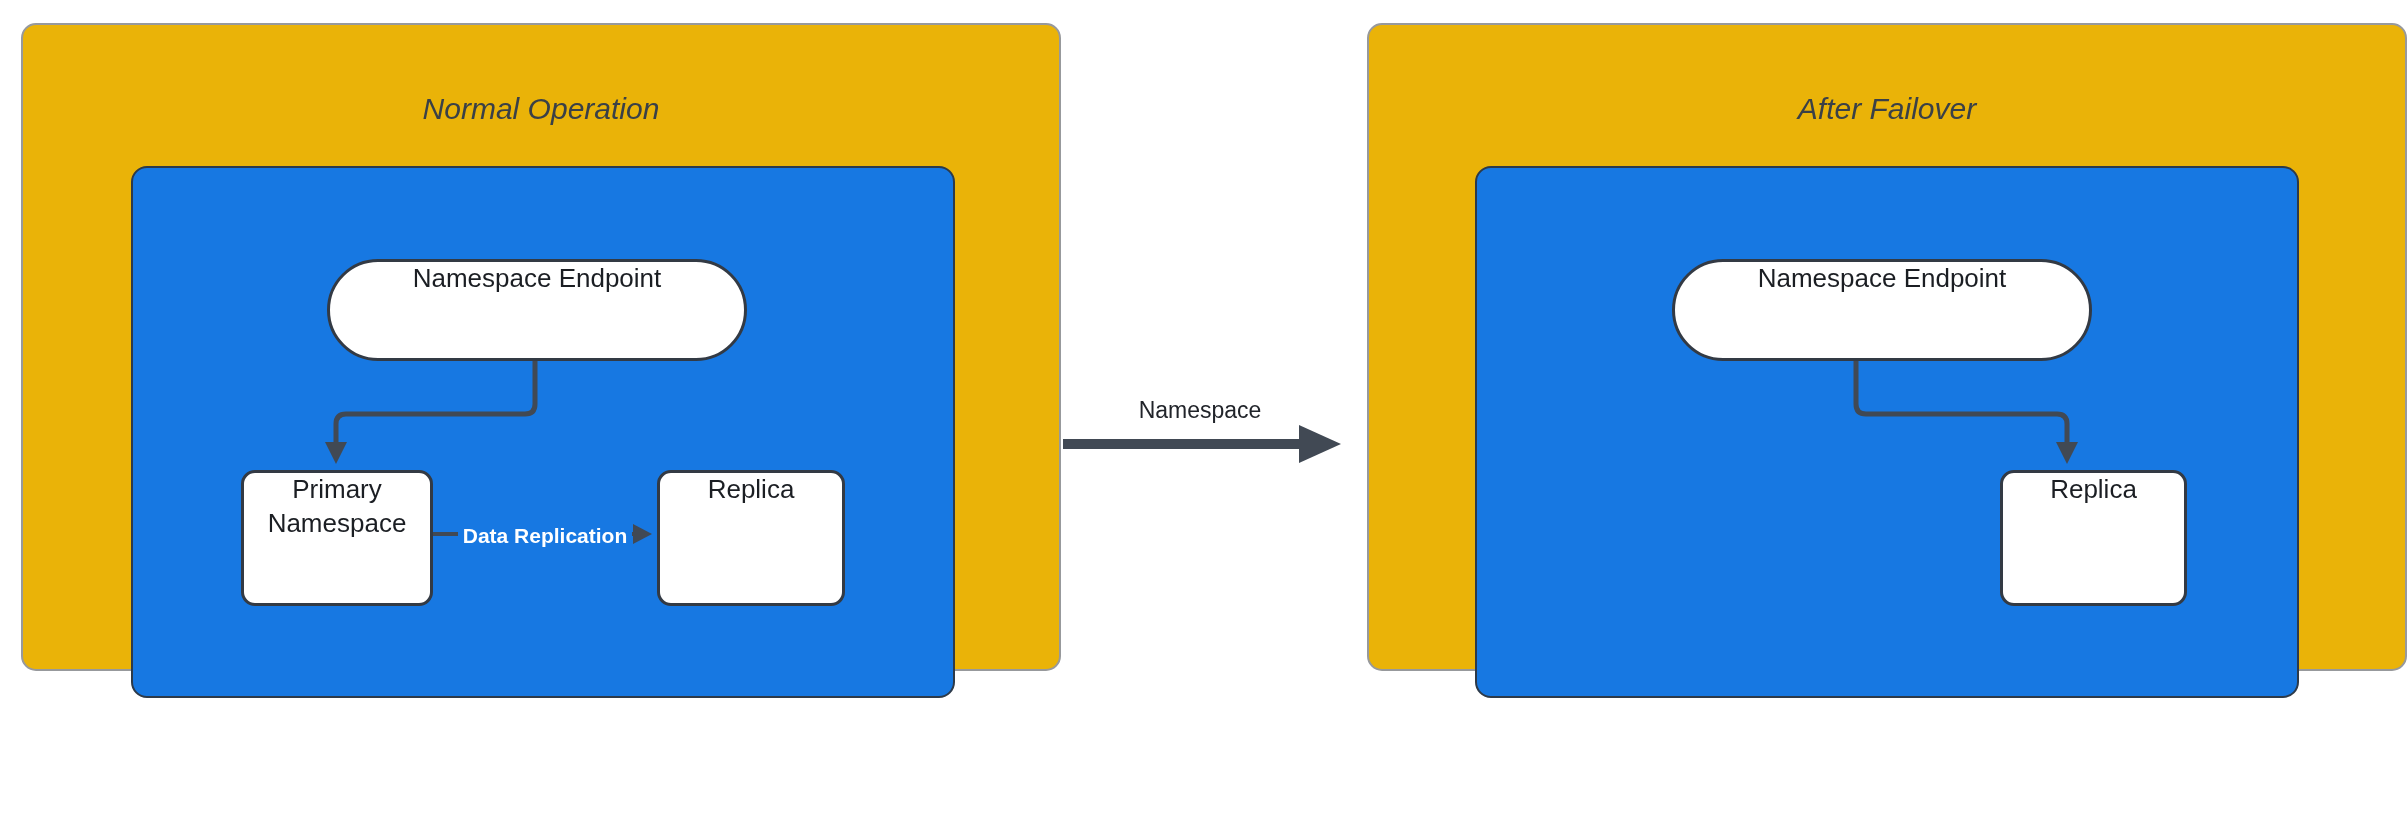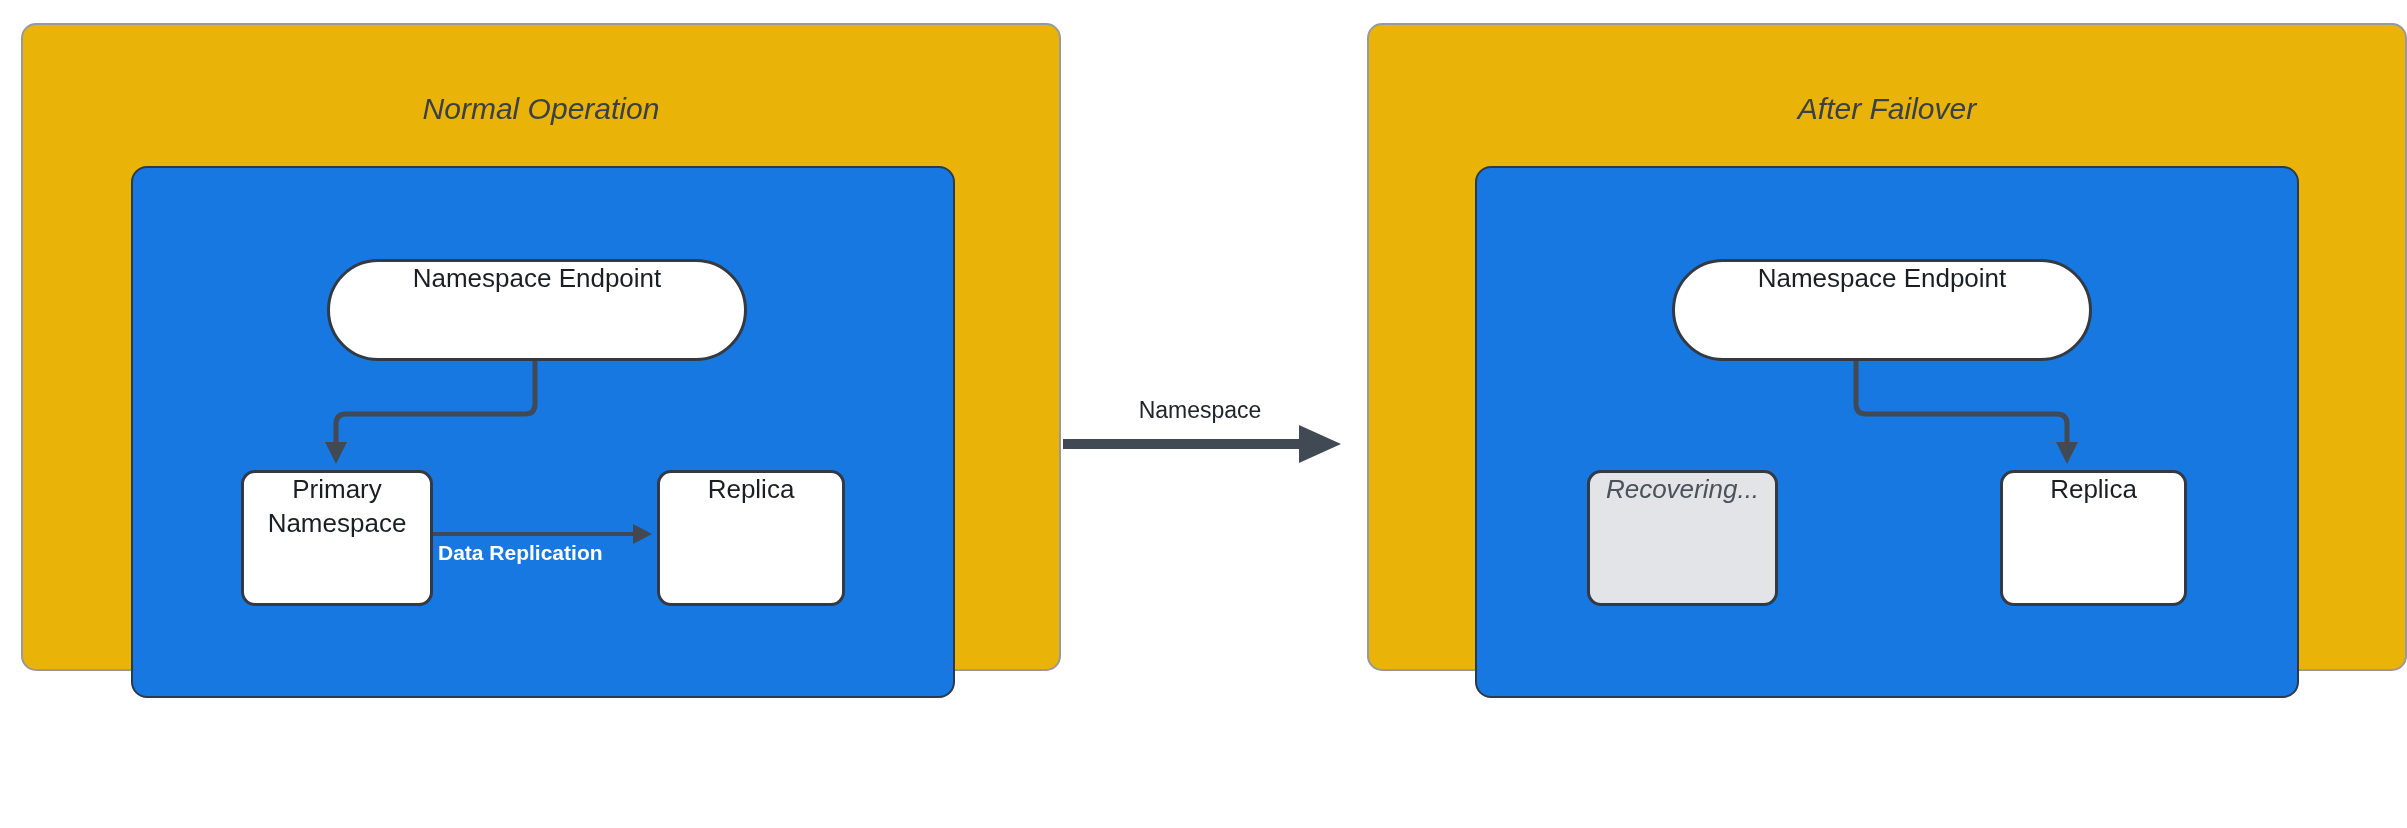--- a/index.html
+++ b/index.html
@@ -55,22 +55,22 @@
   #right-replica-node{left:631px;width:187px;}
   #connector-layer{
     position:absolute;left:0;top:0;width:2407px;height:828px;z-index:2;
     pointer-events:none;
   }
   .connector-line{fill:none;stroke:var(--connector);stroke-width:5;stroke-linecap:round;}
   .edge-line{fill:none;stroke:var(--connector);stroke-width:4;}
   .transition-line{fill:none;stroke:var(--connector);stroke-width:10;}
   .connector-head{fill:var(--connector);}
   #replication-label-wrap{
-    position:absolute;left:410px;top:508px;width:224px;height:40px;
-    display:flex;align-items:center;justify-content:flex-start;z-index:4;
+    position:absolute;left:410px;top:491px;width:224px;height:40px;
+    display:flex;align-items:center;justify-content:center;z-index:4;
   }
   #replication-label{
     background:var(--container-blue);padding:3px 5px;
     font-size:21px;font-weight:bold;color:var(--replication-text);white-space:nowrap;
   }
   #failover-label{
     position:absolute;left:1100px;top:397px;width:200px;text-align:center;
     font-size:23px;color:#21242a;z-index:4;
   }
 </style>
@@ -93,23 +93,20 @@
     <span id="replication-label">Data Replication</span>
   </div>
 </div>
 
 <div class="panel" id="right-panel">
   <div class="panel-title">After Failover</div>
   <div class="cluster-box" id="right-cluster"></div>
   <div class="node stadium" id="right-stadium">
     <span>Namespace Endpoint</span>
   </div>
-  <div class="node rect-node" id="recovering-node">
-    <span>Recovering...</span>
-  </div>
   <div class="node rect-node" id="right-replica-node">
     <span>Replica</span>
   </div>
 </div>
 
 <div id="failover-label">Namespace</div>
 
 <svg id="connector-layer" viewBox="0 0 2407 828" xmlns="http://www.w3.org/2000/svg">
 
   <path class="connector-line" d="M535 359 L535 404 Q535 414 525 414 L346 414 Q336 414 336 424 L336 442"></path>

